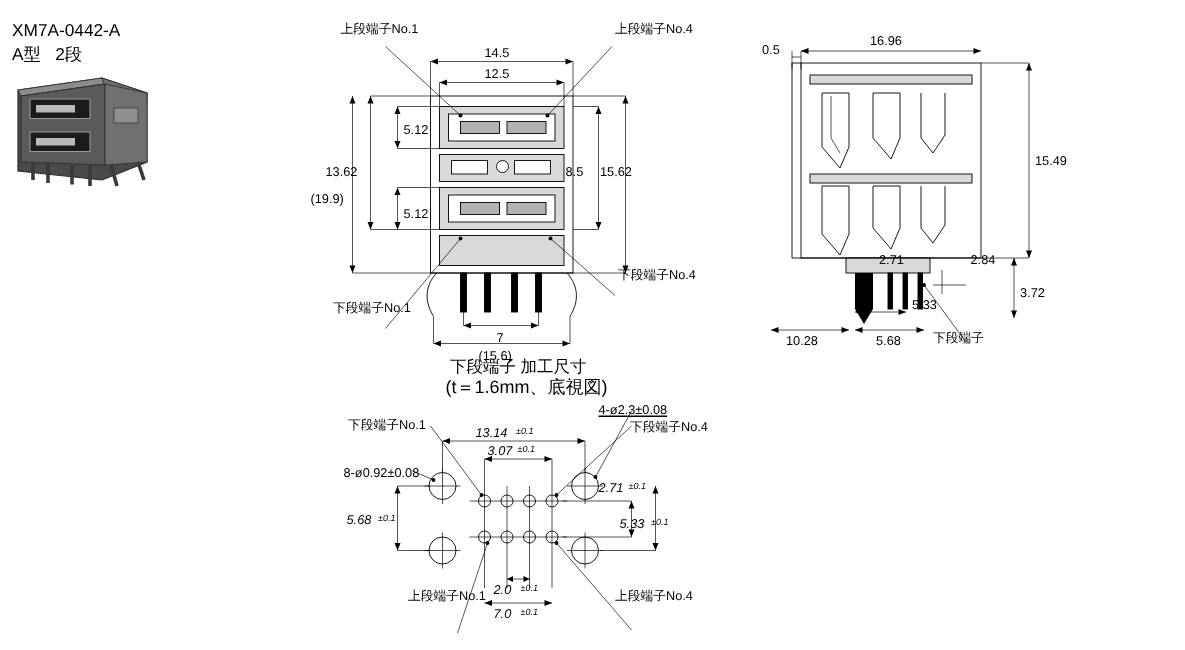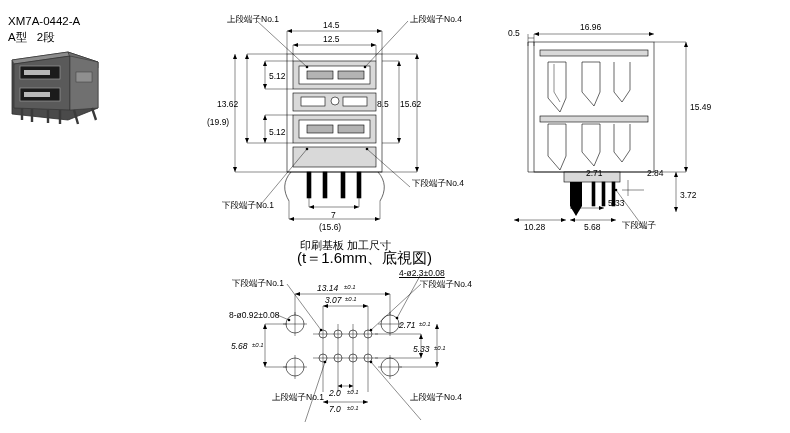--- a/index.html
+++ b/index.html
@@ -75,21 +75,21 @@
       <rect x="16" y="46" width="26" height="5" fill="#b9b9b9"></rect>
 
       <polygon points="62,10 90,16 90,62 62,64" fill="#707070" stroke="#2b2b2b" stroke-width="0.5"></polygon>
       <rect x="68" y="26" width="16" height="10" fill="#8f8f8f" stroke="#3a3a3a" stroke-width="0.5"></rect>
 
       <path d="M14,62 L14,74 M24,63 L24,76 M40,64 L40,77 M52,64 L52,78" stroke="#3a3a3a" stroke-width="2.4" fill="none"></path>
       <path d="M66,64 L70,78 M84,62 L88,74" stroke="#3a3a3a" stroke-width="2.4" fill="none"></path>
     </svg>
   </div>
 
-  <div class="abs" style="left:195px; top:9px;">
+  <div class="abs" style="left:195px; top:19px;">
     <svg width="265" height="225" viewBox="0 0 265 225">
 
       <rect x="92" y="45" width="95" height="118" class="fillw"></rect>
 
       <rect x="98" y="52" width="83" height="28" class="fillg"></rect>
       <rect x="104" y="57" width="71" height="18" class="fillw"></rect>
       <rect x="112" y="62" width="26" height="8" class="fillgd"></rect>
       <rect x="143" y="62" width="26" height="8" class="fillgd"></rect>
 
       <rect x="98" y="84" width="83" height="18" class="fillg"></rect>
@@ -269,22 +269,22 @@
       <path d="M10,200 l5,-2 l0,4 z" class="fillk"></path>
       <path d="M62,200 l-5,-2 l0,4 z" class="fillk"></path>
       <text class="dim" x="20" y="210">10.28</text>
 
       <line x1="112" y1="170" x2="140" y2="208" class="lnthin"></line>
       <circle cx="112" cy="170" r="1.3" class="fillk"></circle>
     </svg>
   </div>
   <div class="abs lbl" style="left:622px; top:220px;">下段端子</div>
 
-  <div class="abs title" style="left:300px; top:238px; font-size:11px;">印刷基板 加工尺寸</div>
-  <div class="abs lbl" style="left:297px; top:253px; font-size:15px;">(t＝1.6mm、底視図)</div>
+  <div class="abs title" style="left:300px; top:238px; font-size:11px;">下段端子 加工尺寸</div>
+  <div class="abs lbl" style="left:297px; top:253px; font-size:12px;">(t＝1.6mm、底視図)</div>
 
   <div class="abs" style="left:225px; top:262px;font-style:italic;">
     <svg width="320" height="168" viewBox="0 0 320 168">
 
       <circle cx="70" cy="62" r="9" class="fillw"></circle>
       <circle cx="165" cy="62" r="9" class="fillw"></circle>
       <circle cx="70" cy="105" r="9" class="fillw"></circle>
       <circle cx="165" cy="105" r="9" class="fillw"></circle>
 
       <g class="lnthin">

